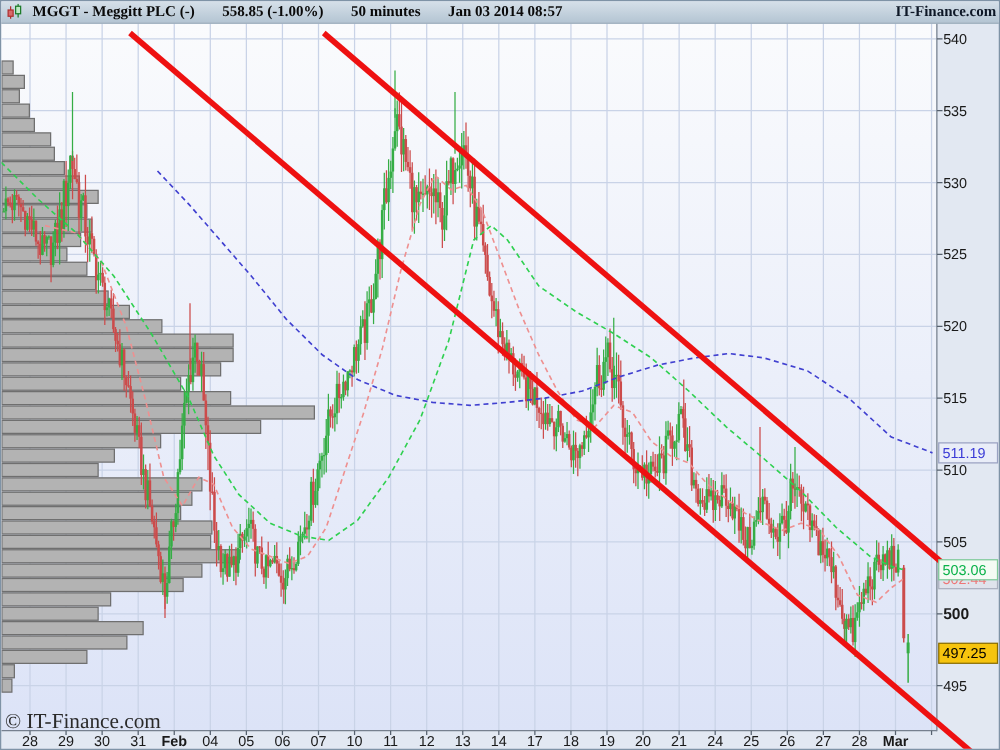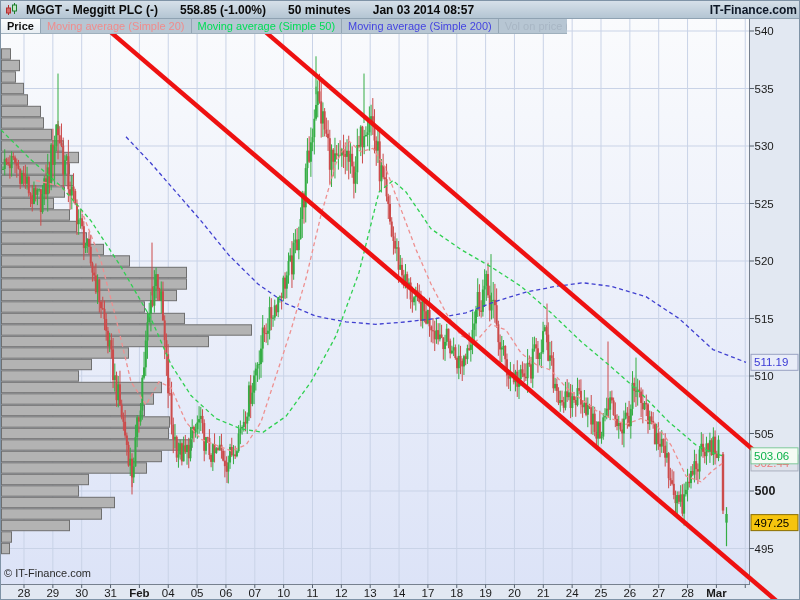--- a/index.html
+++ b/index.html
@@ -3,31 +3,31 @@
 <meta charset="utf-8">
 <style>
   html,body{margin:0;padding:0;}
   #app{position:relative;width:800px;height:600px;background:#e2e8f2;overflow:hidden;
        font-family:"Liberation Sans",sans-serif;border:1px solid #7f93a6;box-sizing:border-box;}
   #chart{position:absolute;left:0;top:0;}
   
   #titlebar{position:absolute;left:0;top:0;width:800px;height:18px;
     background:linear-gradient(#d6e0e9,#b4c5d3);border-bottom:1px solid #8fa2b2;
     display:flex;align-items:center;padding:0 4px;box-sizing:border-box;
-    font-size:12px;font-weight:bold;color:#0a0a0a;white-space:nowrap;z-index:5;}
+    font-size:12px;font-weight:bold;color:#0a0a0a;white-space:nowrap;z-index:5;font-family:Liberation Serif, serif;}
   #titlebar .seg{margin-right:22px;}
   #logo{width:14px;height:13px;margin-right:7px;flex:0 0 auto;}
   #brand{margin-left:auto;color:#0d1726;}
   
   #legend{position:absolute;left:0;top:18px;width:566px;height:15px;background:#b7c6d3;
     display:flex;align-items:center;font-size:11px;white-space:nowrap;overflow:hidden;
     border-bottom:1px solid #9fb0bd;box-sizing:border-box;z-index:4;}
   .lg-item{padding:0 6px;border-right:1px solid #93a5b4;height:15px;line-height:15px;}
   .lg-price{background:linear-gradient(#fbfcfd,#e7edf2);color:#111;font-weight:bold;}
-  #copyright{position:absolute;left:3px;top:566px;font-size:11px;color:#2a2a2a;z-index:3;}
+  #copyright{position:absolute;left:3px;top:566px;font-size:17px;color:#2a2a2a;z-index:3;font-family:Liberation Serif, serif;}
 </style>
 </head>
 <body>
 
 <div id="app">
   <svg id="chart" width="800" height="600">
       <defs>
         <linearGradient id="bgGrad" x1="0" y1="0" x2="0" y2="1">
           <stop offset="0%" stop-color="#fafbfd"></stop>
           <stop offset="100%" stop-color="#dce3f7"></stop>
@@ -1090,22 +1090,15 @@
       <line x1="9.5" y1="0" x2="9.5" y2="11" stroke="#1d7c2a" stroke-width="1"></line>
       <rect x="7.5" y="2" width="4" height="6" fill="#bfe8c4" stroke="#1d7c2a" stroke-width="1"></rect>
     </svg>
     <span class="seg">MGGT - Meggitt PLC (-)</span>
     <span class="seg">558.85 (-1.00%)</span>
     <span class="seg">50 minutes</span>
     <span class="seg">Jan 03 2014 08:57</span>
     <span id="brand">IT-Finance.com</span>
   </div>
 
-  <div id="legend">
-    <span class="lg-item lg-price">Price</span>
-    <span class="lg-item" style="color: rgb(240, 140, 140);">Moving average (Simple 20)</span>
-    <span class="lg-item" style="color: rgb(0, 221, 85);">Moving average (Simple 50)</span>
-    <span class="lg-item" style="color: rgb(68, 68, 224);">Moving average (Simple 200)</span>
-    <span class="lg-item" style="color: rgb(168, 182, 196);">Vol on price (50 1</span>
-  </div>
 
   <div id="copyright">© IT-Finance.com</div>
 </div>
 
 </body></html>

